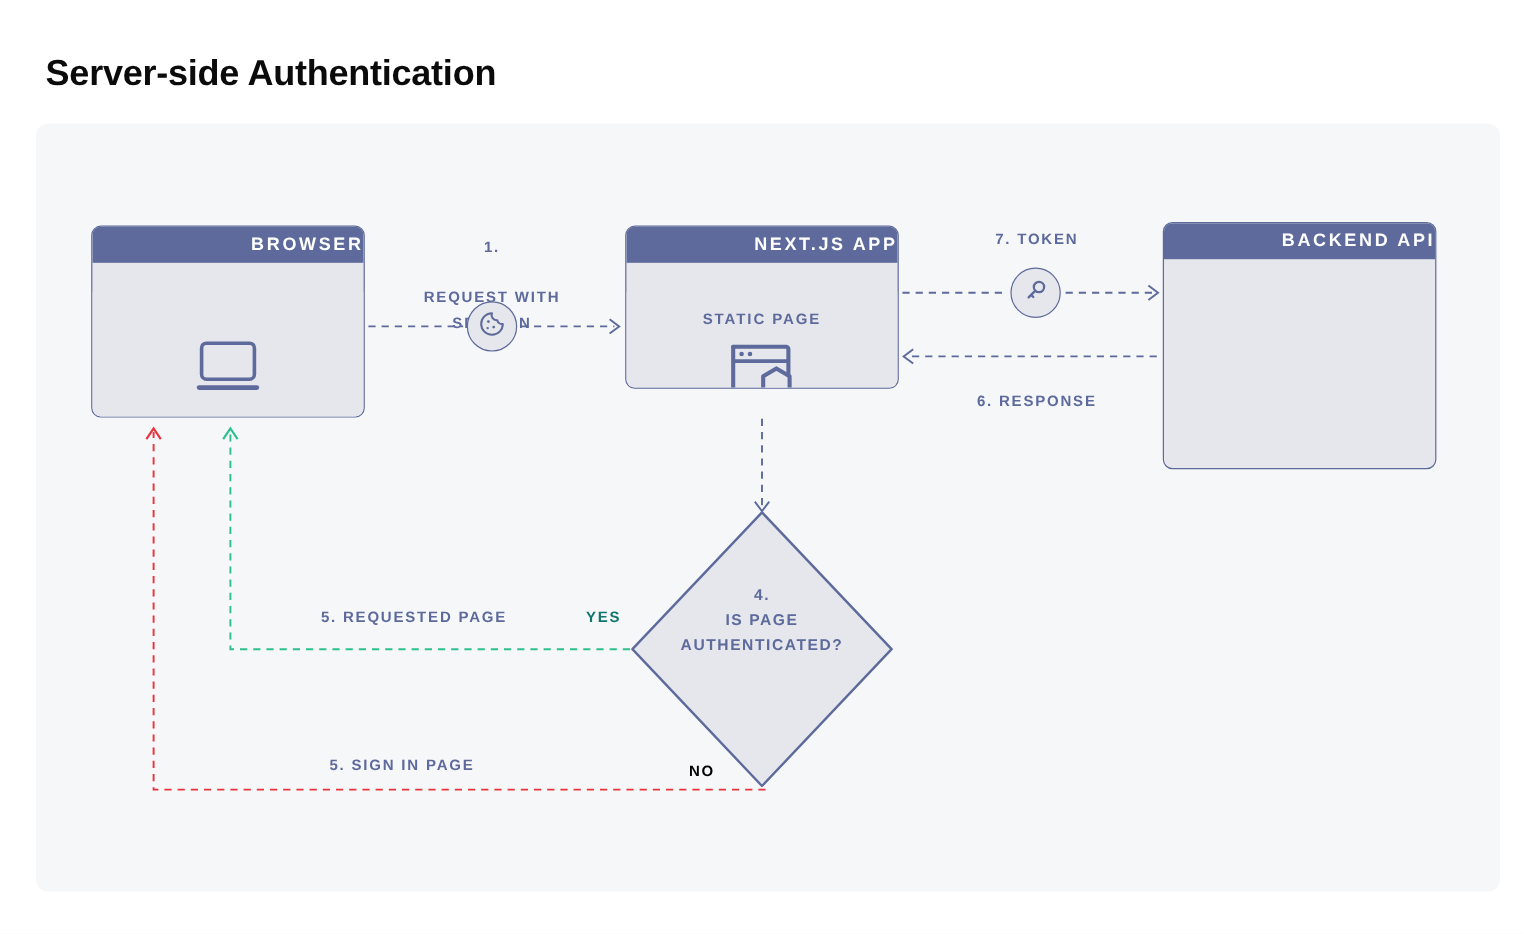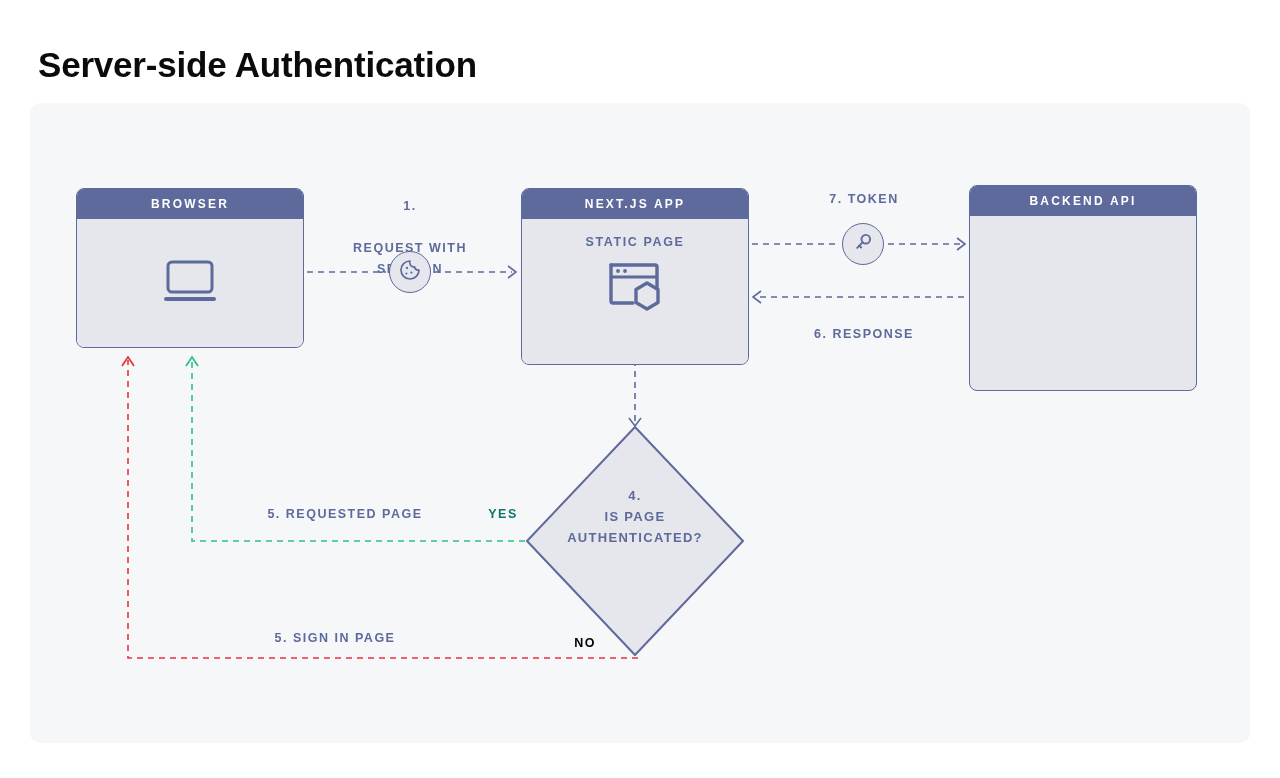--- a/index.html
+++ b/index.html
@@ -3,35 +3,35 @@
 <meta charset="utf-8">
 <style>
   html,body{margin:0;padding:0;}
   body{
     width:1280px;height:778px;background:#ffffff;
     font-family:"Liberation Sans","DejaVu Sans",sans-serif;
     overflow:hidden;position:relative;
   }
   #title{
     position:absolute;left:38px;top:45px;
-    font-size:35px;font-weight:700;color:#0b0b0c;letter-spacing:-0.2px;
+    font-size:30px;font-weight:700;color:#0b0b0c;letter-spacing:-0.2px;
   }
   #canvas{
     position:absolute;left:30px;top:103px;width:1220px;height:640px;
     background:#f6f7f9;border-radius:10px;
   }
   #svg{position:absolute;left:0;top:0;width:1280px;height:778px;}
   .node{position:absolute;border-radius:8px;overflow:hidden;
         border:1px solid #5d6a9b;box-sizing:border-box;background:#e5e7ec;}
   .node .hdr{
-    background:#5d6a9b;color:#ffffff;text-align:center;
-    font-size:12px;font-weight:700;letter-spacing:2.2px;
+    background:#5d6a9b;color:#ffffff;text-align:right;
+    font-size:15px;font-weight:700;letter-spacing:2.2px;
     line-height:30px;height:30px;
   }
-  .node .body{position:relative;height:calc(100% - 30px);background:#e5e7ec;}
+  .node .body{position:relative;height:calc(100% - 30px);background:#e5e7ec;margin-top:24px;}
   .node .sub{
     text-align:center;color:#5d6a9b;font-size:12.5px;font-weight:700;
     letter-spacing:1.6px;padding-top:16px;
   }
   .icon-wrap{display:flex;justify-content:center;align-items:center;}
   .lbl{position:absolute;color:#5d6a9b;font-size:12.5px;font-weight:700;
        letter-spacing:1.5px;text-align:center;line-height:21px;white-space:pre-line;}
   .lbl.green{color:#0f766e;}
   .lbl.red{color:#000000;}
   .diamond-text{
@@ -96,21 +96,21 @@
       <span>
         <svg width="60" height="46" viewBox="0 0 60 46">
           <rect x="8" y="4" width="44" height="30" rx="4" ry="4" fill="none" stroke="#5d6a9b" stroke-width="3"></rect>
           <rect x="4" y="39" width="52" height="4" rx="2" fill="#5d6a9b"></rect>
         </svg>
       </span>
     </div>
   </div>
 </div>
 
-<div class="node" style="left:521px;top:188px;width:228px;height:177px;">
+<div class="node" style="left:521px;top:188px;width:228px;height:136px;">
   <div class="hdr">NEXT.JS APP</div>
   <div class="body">
     <div class="sub">STATIC PAGE</div>
     <div class="icon-wrap" style="margin-top:8px;">
       <span>
         <svg width="64" height="58" viewBox="0 0 64 58">
           <path d="M8 8 h44 a2 2 0 0 1 2 2 v30" fill="none" stroke="#5d6a9b" stroke-width="3.4" stroke-linecap="round"></path>
           <path d="M8 8 v36 a2 2 0 0 0 2 2 h20" fill="none" stroke="#5d6a9b" stroke-width="3.4" stroke-linecap="round"></path>
           <line x1="8" y1="20" x2="54" y2="20" stroke="#5d6a9b" stroke-width="3.2"></line>
           <circle cx="15" cy="14" r="1.9" fill="#5d6a9b"></circle>

